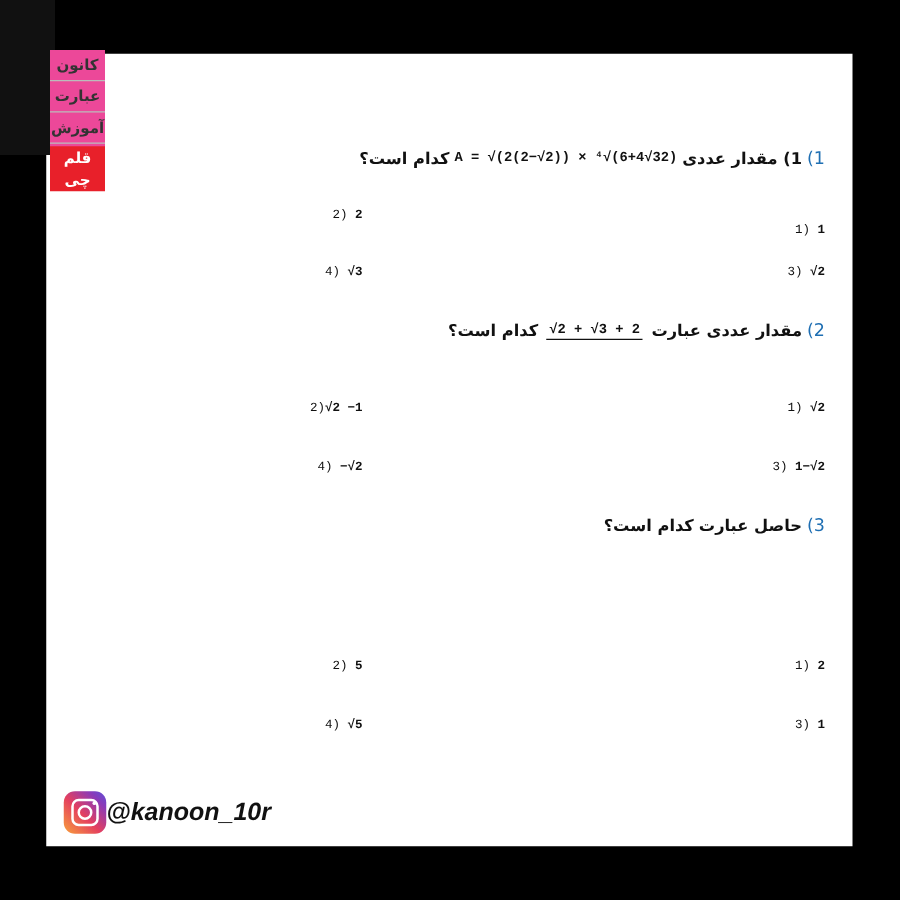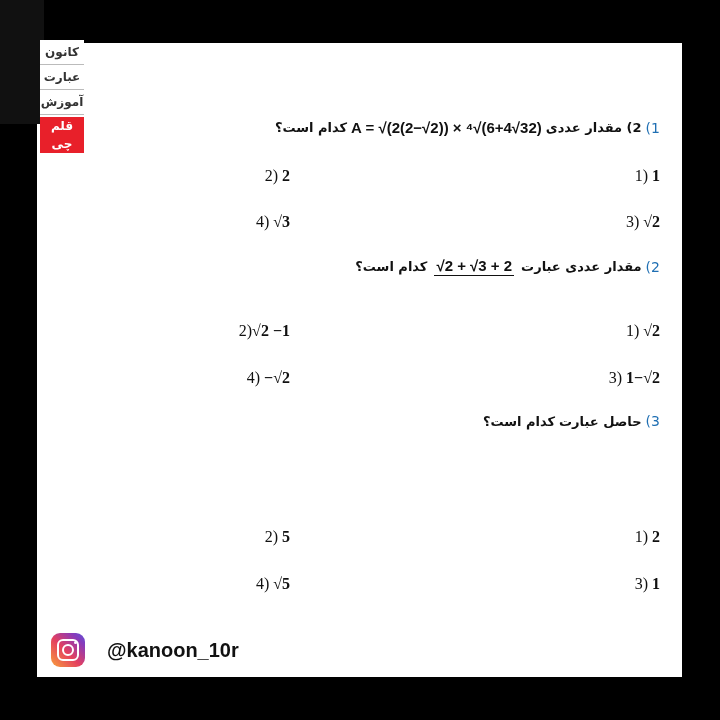--- a/index.html
+++ b/index.html
@@ -1,51 +1,51 @@
 <!DOCTYPE html>
 <html><head>
 <meta charset="utf-8">
 <style>
   html,body{margin:0;padding:0;}
   body{width:720px;height:720px;background:#000;position:relative;overflow:hidden;font-family:"DejaVu Sans",sans-serif;}
   .card{position:absolute;left:37px;top:43px;width:645px;height:634px;background:#fff;}
   .logo{position:absolute;left:0;top:0;width:84px;height:124px;}
   .logo .figure{position:absolute;left:0;top:0;width:44px;height:124px;background:#111;}
-  .logo .brand{position:absolute;left:40px;top:40px;width:44px;height:84px;background:#ffffff;}
+  .logo .brand{position:absolute;left:40px;top:40px;width:44px;height:84px;background:#ec4899;}
   .logo .brand span{display:block;font-family:"DejaVu Sans",sans-serif;font-weight:bold;font-size:12px;color:#333;text-align:center;line-height:24px;border-bottom:1px solid #bbb;direction:rtl;}
   .logo .brand span.red{background:#e8202a;color:#fff;border:none;line-height:18px;margin-top:2px;}
   .q{position:absolute;right:22px;direction:rtl;font-family:"DejaVu Sans",sans-serif;font-weight:bold;font-size:13px;color:#111;white-space:nowrap;display:flex;align-items:center;gap:4px;}
   .qnum{color:#1f6fb3;font-weight:normal;font-size:14px;}
-  .math{direction:ltr;font-family:Liberation Sans, sans-serif;font-weight:bold;font-size:15px;display:inline-flex;align-items:center;}
+  .math{direction:ltr;font-family:Liberation Mono, monospace;font-weight:bold;font-size:11px;display:inline-flex;align-items:center;}
   .frac{display:inline-flex;flex-direction:row;align-items:center;vertical-align:middle;margin:0 3px;}
   .frac .num{border-bottom:1.5px solid #111;padding:0 2px 1px;}
   .frac .den{padding-top:1px;}
-  .opt{position:absolute;direction:rtl;font-family:Liberation Serif, serif;font-size:16px;color:#111;white-space:nowrap;text-align:right;}
+  .opt{position:absolute;direction:rtl;font-family:Liberation Mono, monospace;font-size:10px;color:#111;white-space:nowrap;text-align:right;}
   .opt .val{direction:ltr;display:inline-block;font-weight:bold;}
   .col1{right:22px;}
   .col2{right:392px;}
-  .footer{position:absolute;left:14px;top:590px;display:flex;align-items:center;gap:22px;}
+  .footer{position:absolute;left:14px;top:590px;display:flex;align-items:center;font-style:italic;}
   .ig{width:34px;height:34px;border-radius:9px;background:linear-gradient(45deg,#f9a03a 0%,#e4405f 45%,#8a3ab9 80%,#5b51d8 100%);position:relative;}
   .ig .ring{position:absolute;left:6px;top:6px;width:18px;height:18px;border:2.5px solid #fff;border-radius:6px;}
   .ig .lens{position:absolute;left:11px;top:11px;width:8px;height:8px;border:2.5px solid #fff;border-radius:50%;}
   .ig .dot{position:absolute;left:23px;top:8px;width:3px;height:3px;background:#fff;border-radius:50%;}
   .handle{font-family:"Liberation Sans",sans-serif;font-weight:bold;font-size:20px;color:#111;}
 </style>
 </head>
 <body>
 
 <div class="card">
 
   <div class="q" style="top:76px;">
     <span class="qnum">1)</span>
-    <span>2) مقدار عددی</span>
+    <span>1) مقدار عددی</span>
     <span class="math">A = √(2(2−√2)) × ⁴√(6+4√32)</span>
     <span>کدام  است؟</span>
   </div>
-  <div class="opt col1" style="top:124px;"><span class="val">1</span> <span>(1</span></div>
+  <div class="opt col1" style="top:136px;"><span class="val">1</span> <span>(1</span></div>
   <div class="opt col2" style="top:124px;"><span class="val">2</span> <span>(2</span></div>
   <div class="opt col1" style="top:170px;"><span class="val">√2</span> <span>(3</span></div>
   <div class="opt col2" style="top:170px;"><span class="val">√3</span> <span>(4</span></div>
 
   <div class="q" style="top:214px;">
     <span class="qnum">2)</span>
     <span>مقدار عددی عبارت</span>
     <span class="math">
       <span class="frac">
         <span class="num">√2 + √3 + 2</span>

